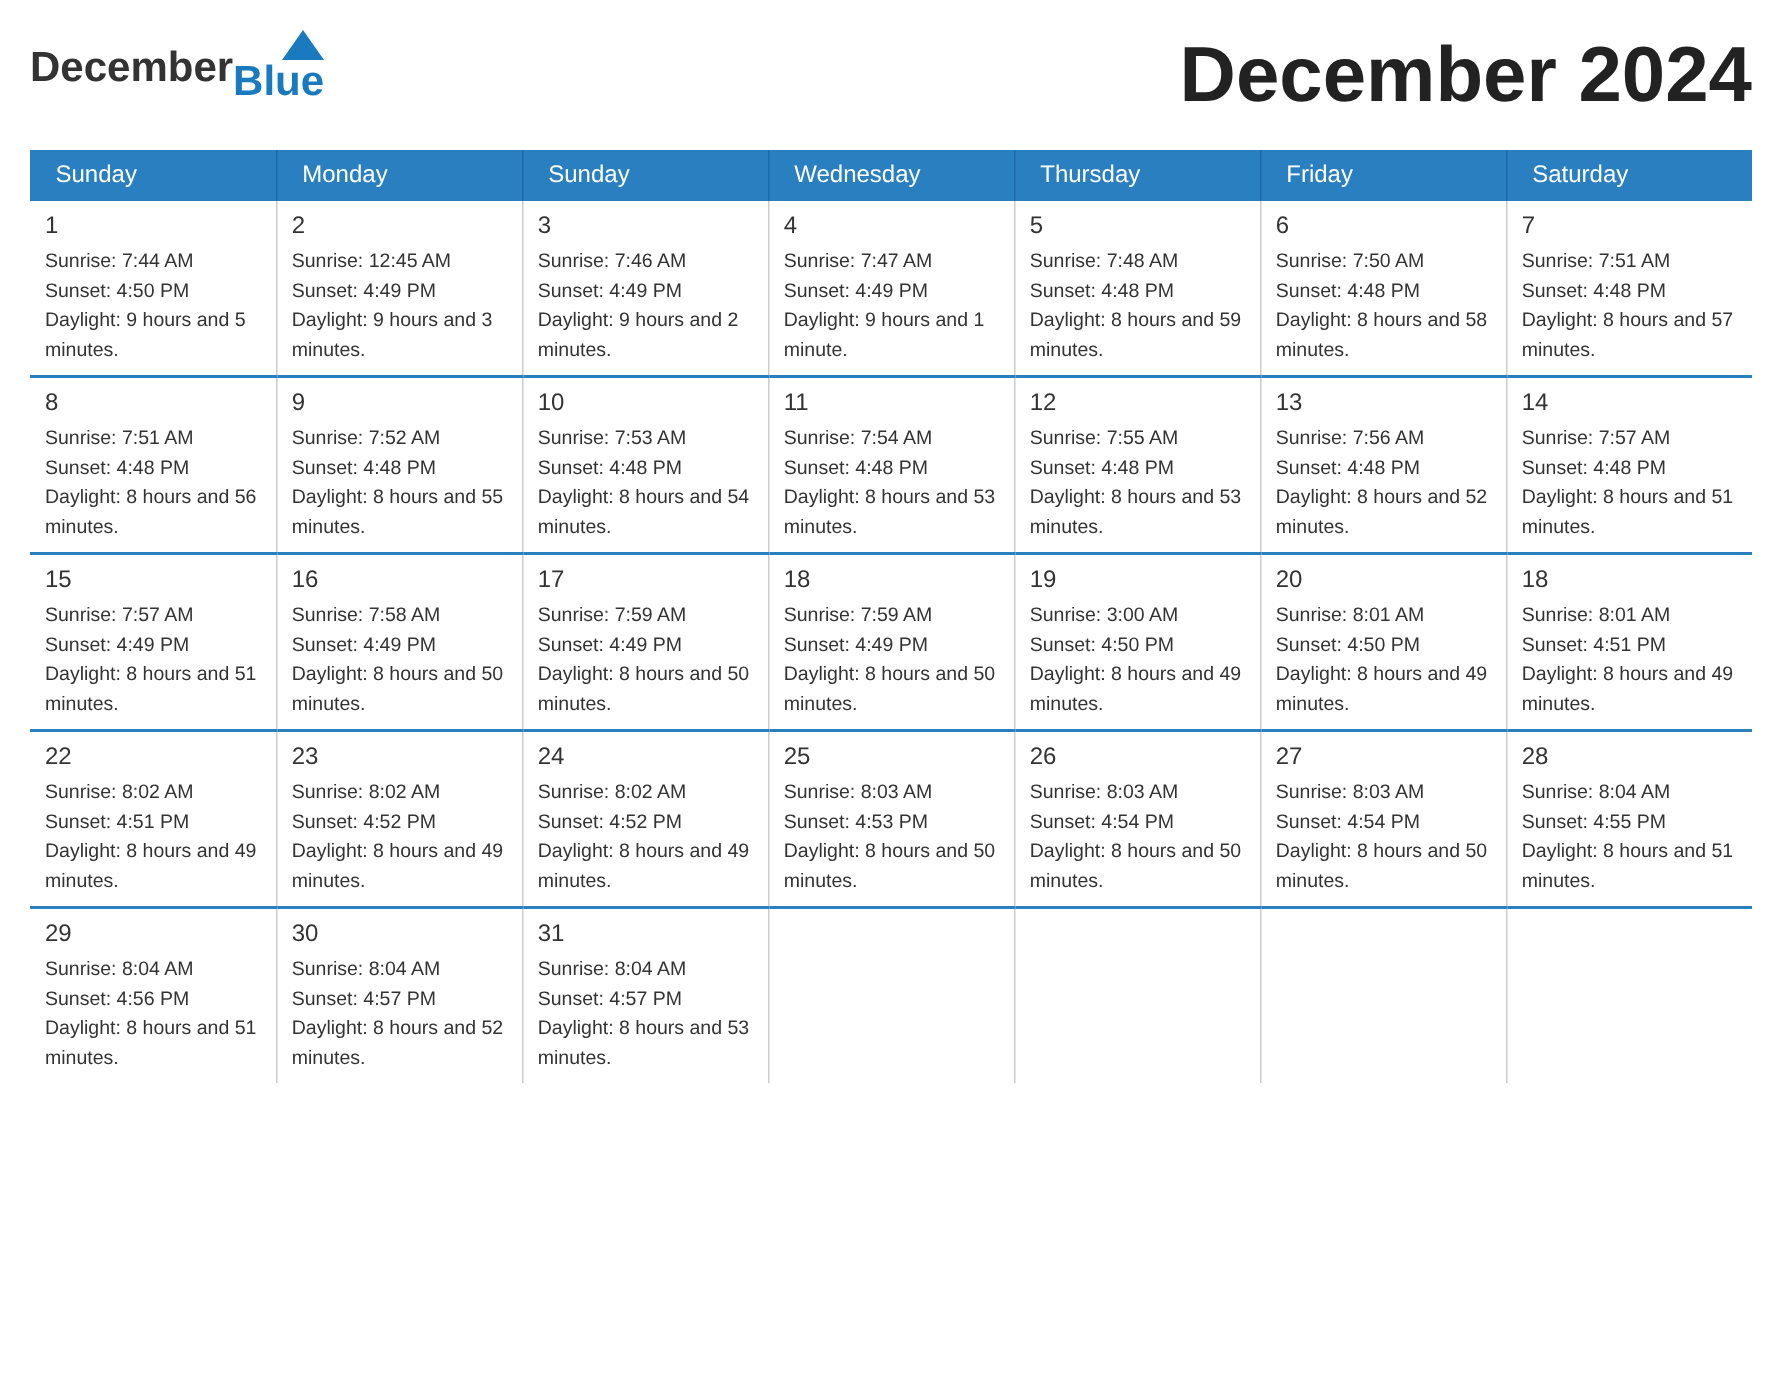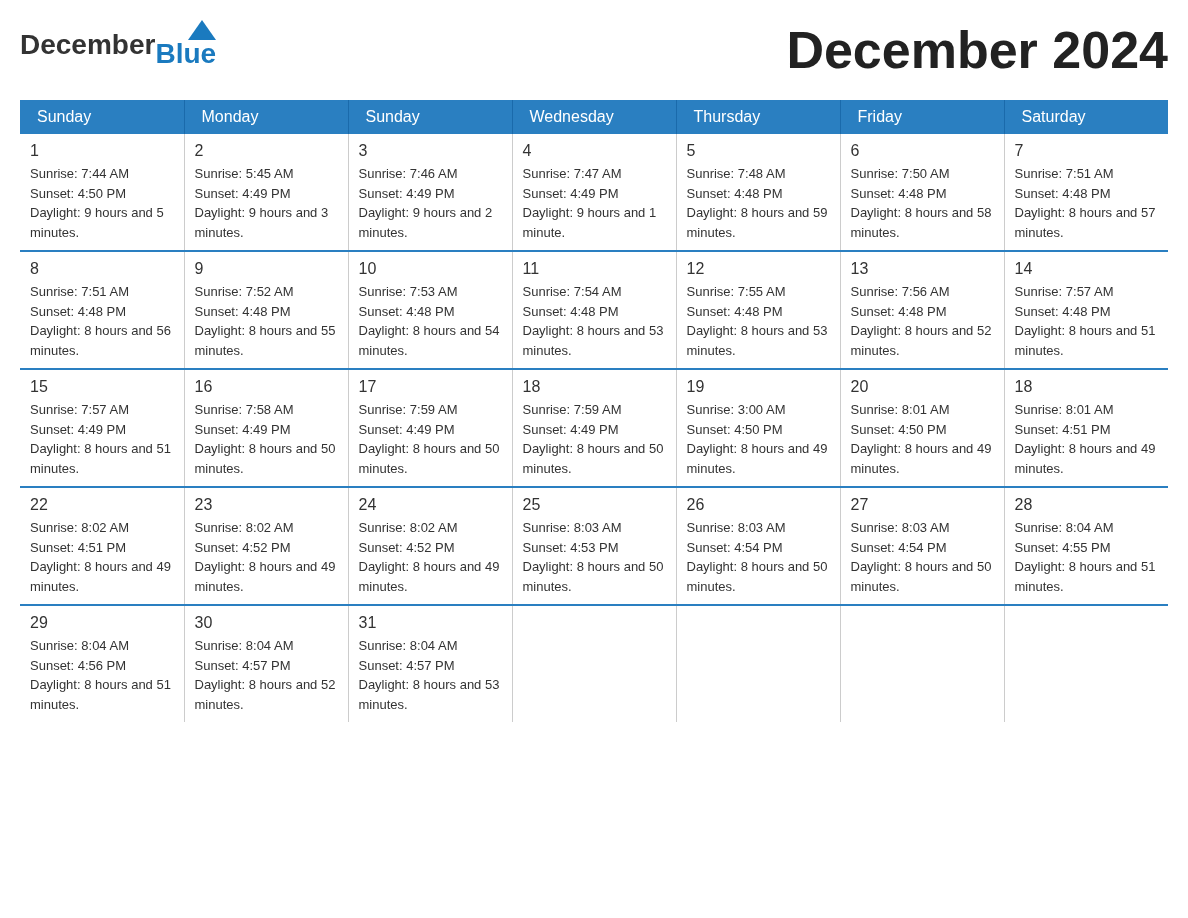--- a/index.html
+++ b/index.html
@@ -142,21 +142,21 @@
         <span class="day-num">1</span>
         <div class="day-info">
           <span>Sunrise: 7:44 AM</span><br>
           <span>Sunset: 4:50 PM</span><br>
           <span>Daylight: 9 hours and 5 minutes.</span>
         </div>
       </td>
         <td>
         <span class="day-num">2</span>
         <div class="day-info">
-          <span>Sunrise: 5:45 AM</span><br>
+          <span>Sunrise: 12:45 AM</span><br>
           <span>Sunset: 4:49 PM</span><br>
           <span>Daylight: 9 hours and 3 minutes.</span>
         </div>
       </td>
         <td>
         <span class="day-num">3</span>
         <div class="day-info">
           <span>Sunrise: 7:46 AM</span><br>
           <span>Sunset: 4:49 PM</span><br>
           <span>Daylight: 9 hours and 2 minutes.</span>

